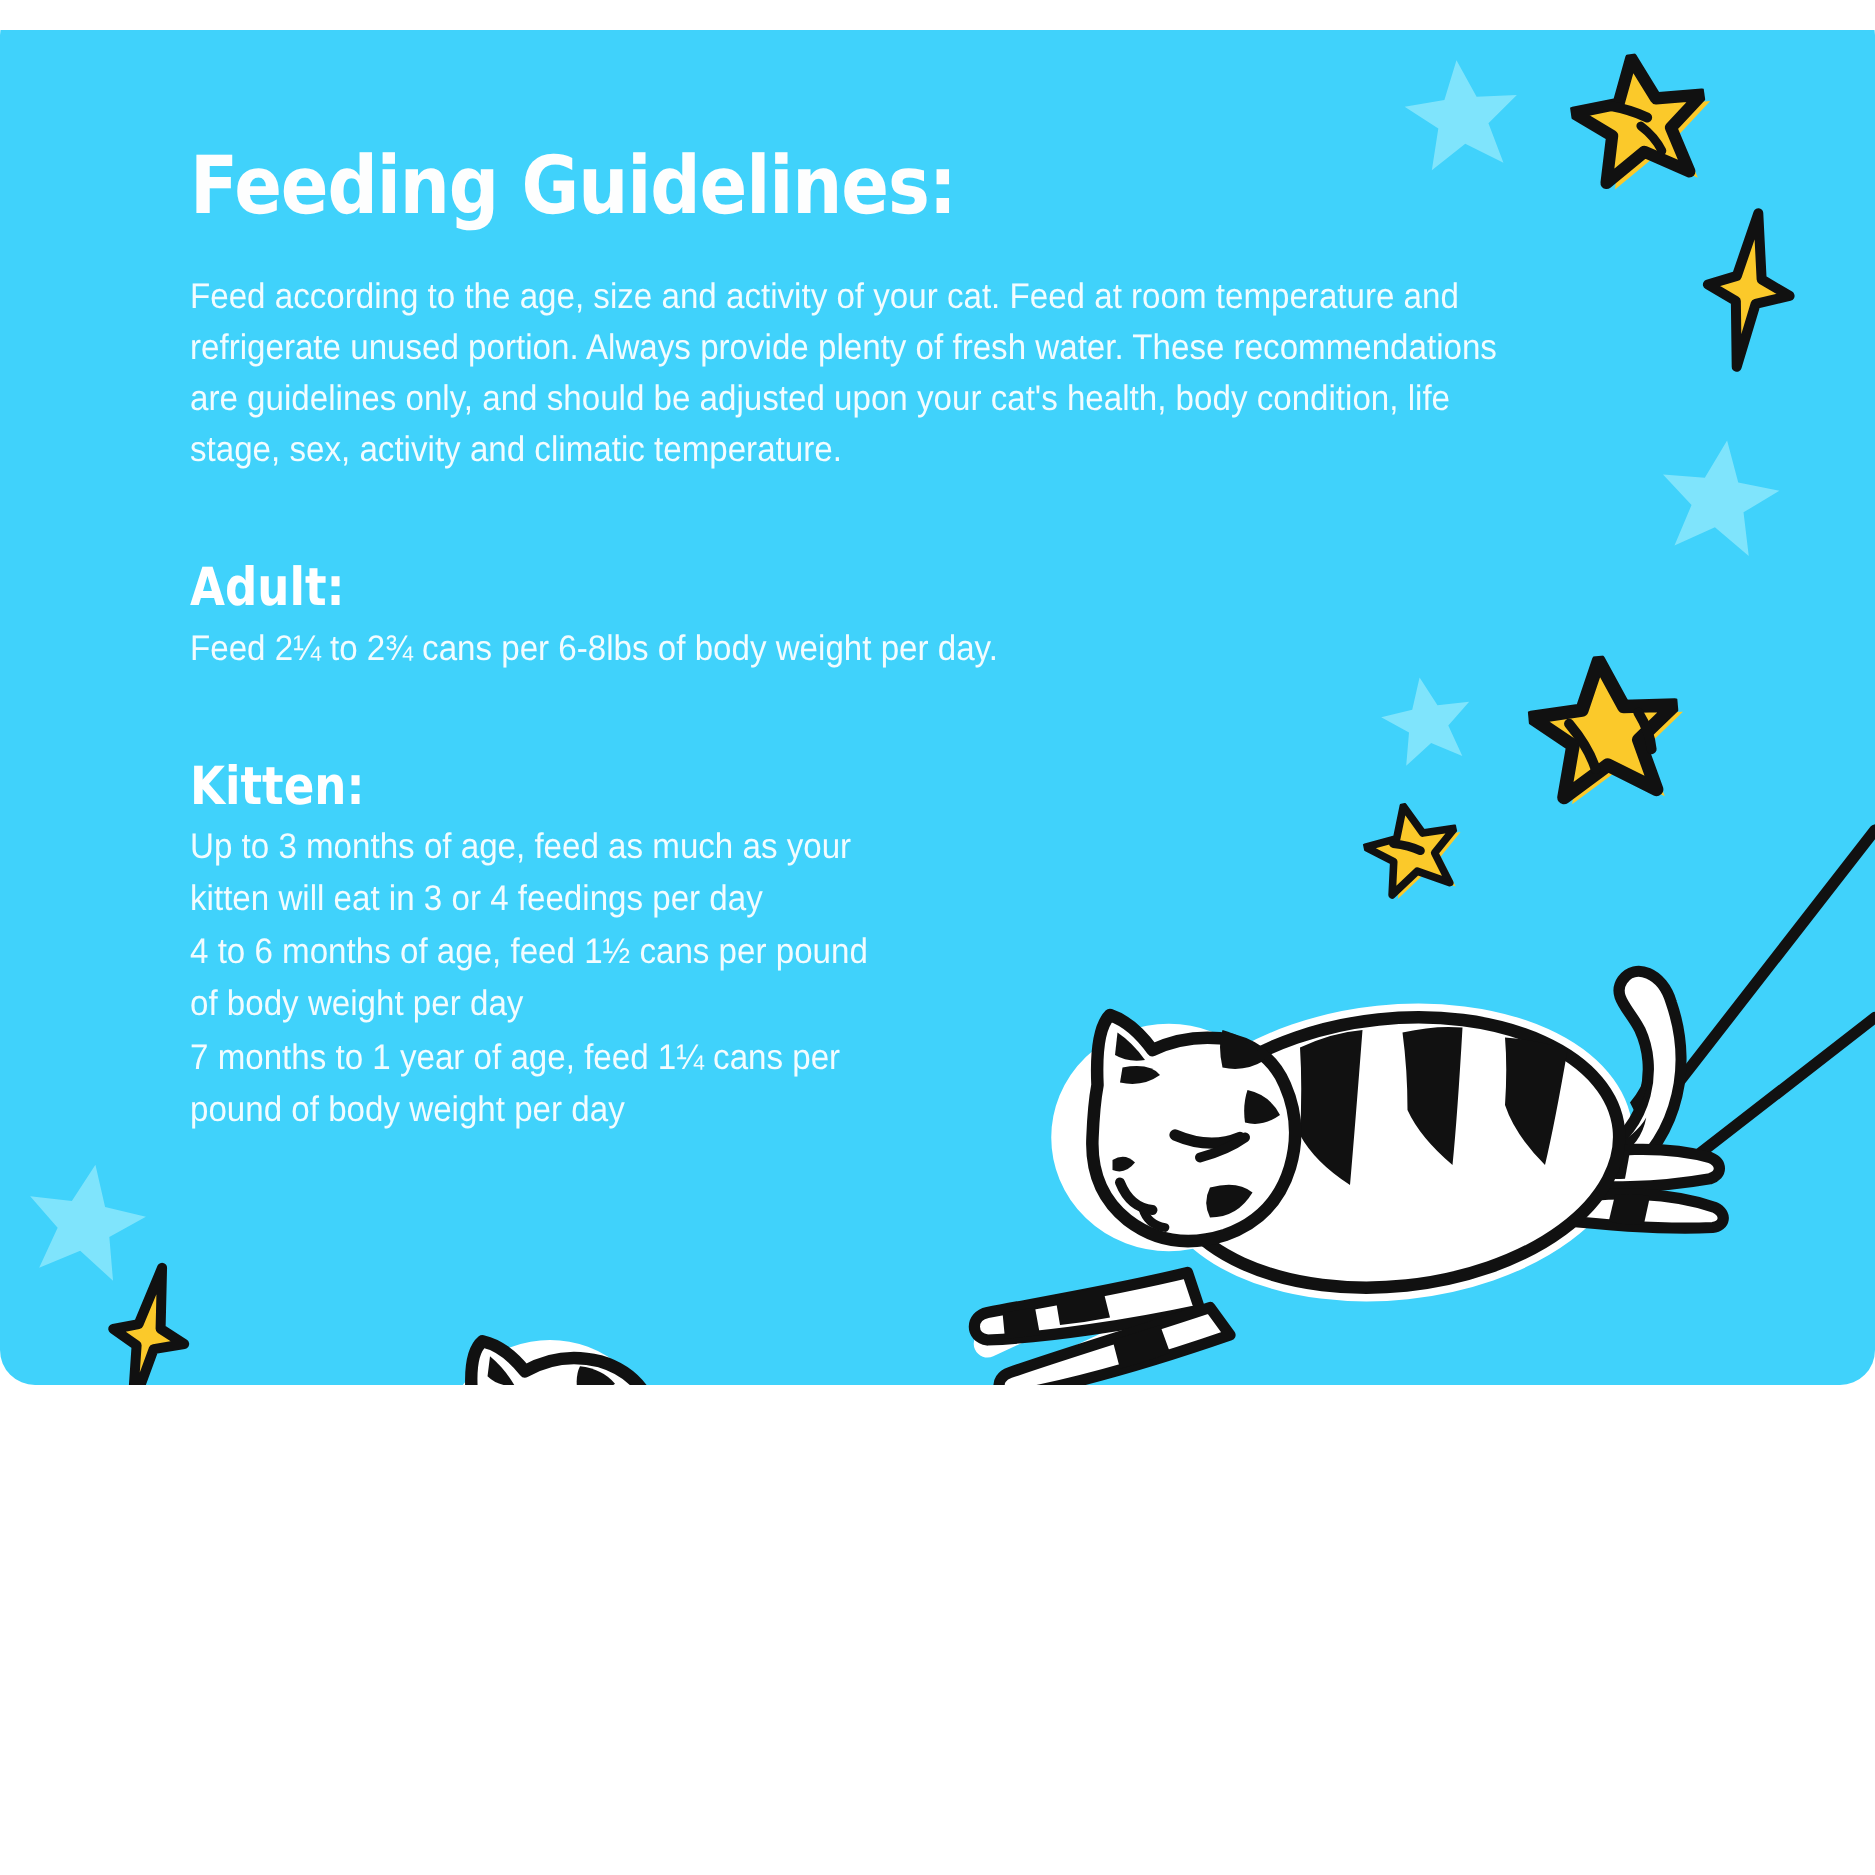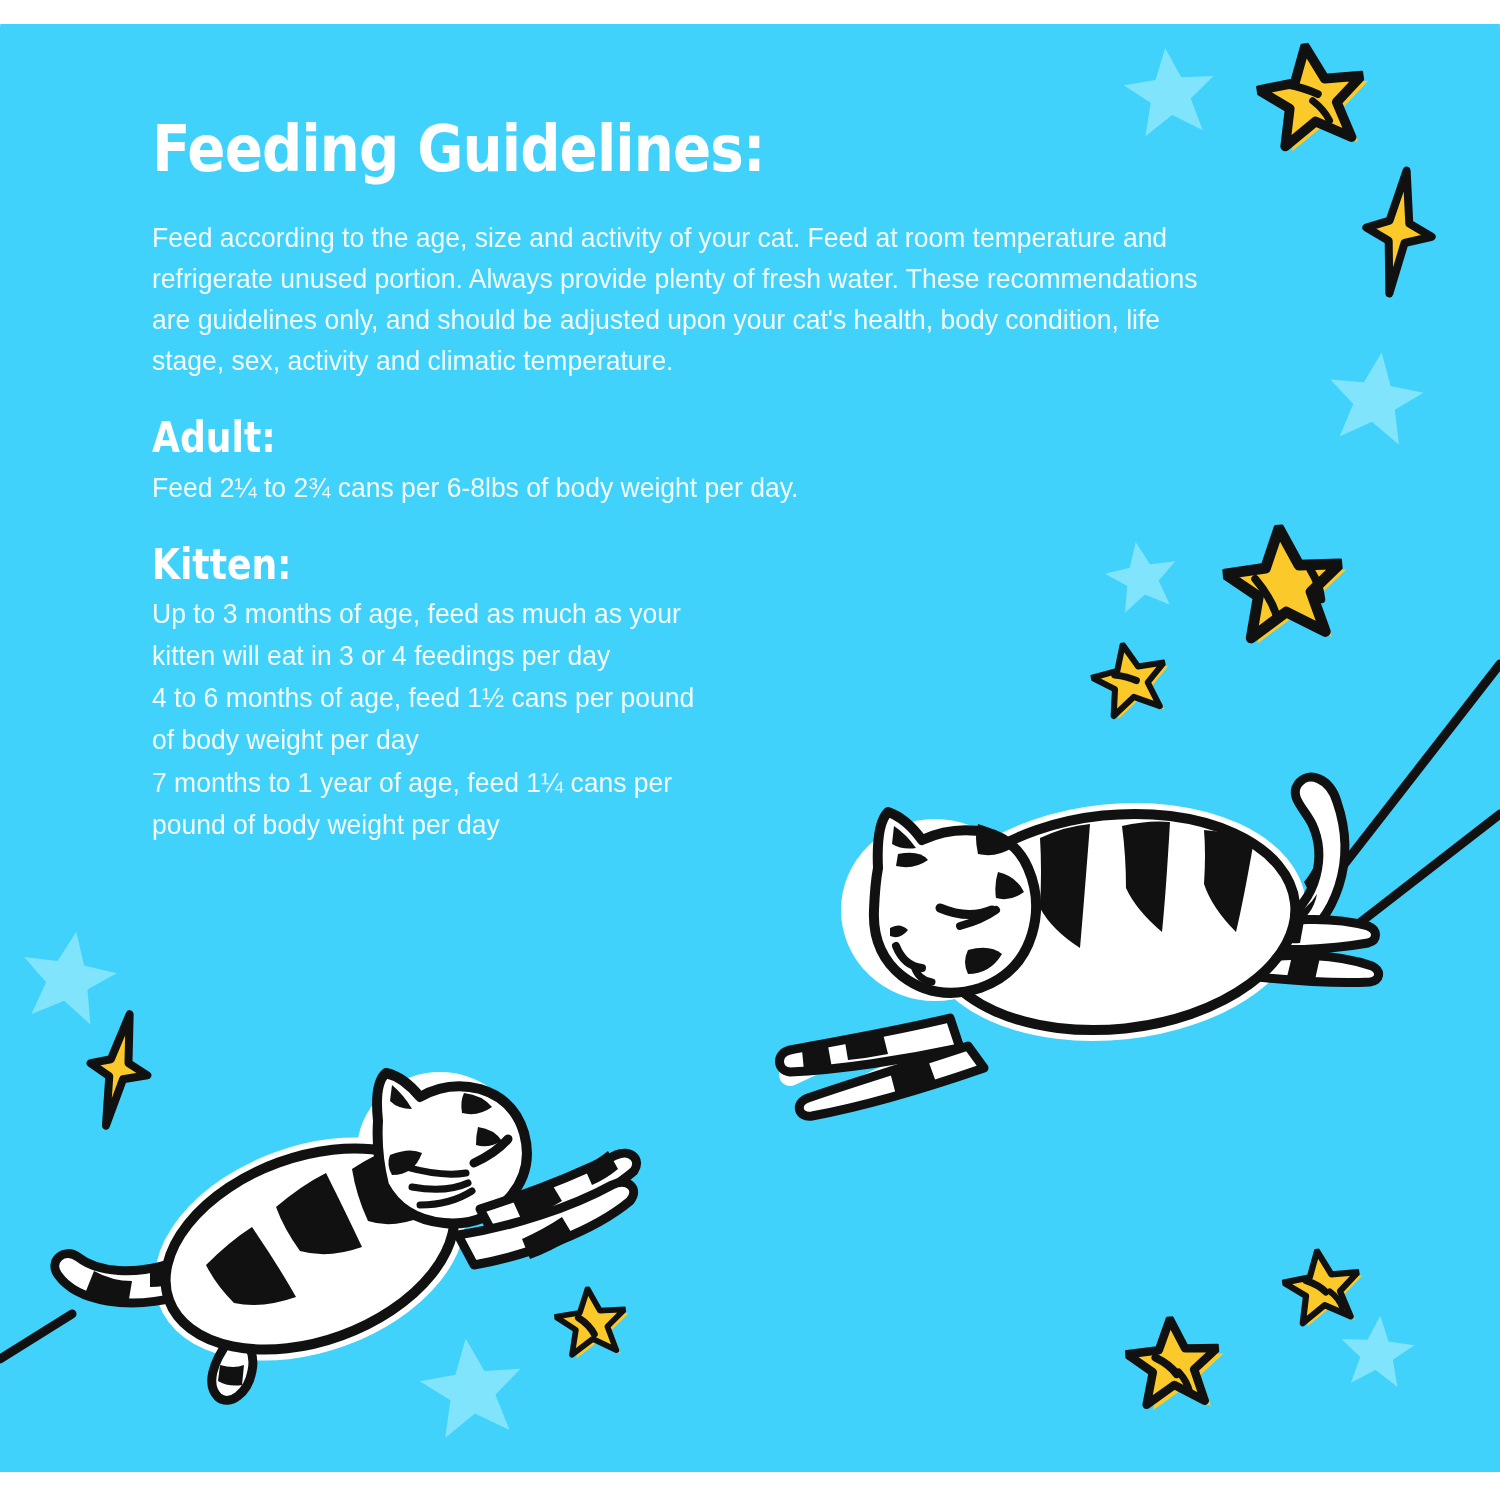--- a/index.html
+++ b/index.html
@@ -1,35 +1,35 @@
 <!DOCTYPE html>
 <html><head>
 <meta charset="utf-8">
 <style>
   html,body{margin:0;padding:0;background:#ffffff;}
   body{width:1500px;height:1500px;overflow:hidden;font-family:"Liberation Sans",sans-serif;}
-  #poster{position:relative;width:1500px;height:1500px;background:#ffffff;overflow:hidden;border-radius:28px;}
+  #poster{position:relative;width:1500px;height:1108px;background:#ffffff;overflow:hidden;border-radius:28px;}
   #sky{position:absolute;left:0;top:24px;width:1500px;height:1448px;background:#40d2fb;overflow:hidden;}
 
   
   .textwrap{position:absolute;left:152px;top:92px;width:1160px;z-index:30;}
 
   .title{
     font-family:"DejaVu Sans",sans-serif;
     font-size:64px;font-weight:700;color:#fdfefe;
     letter-spacing:-1px;line-height:1.05;margin:0 0 34px 0;
     transform:scaleX(0.88);transform-origin:left center;
   }
   .para{
     font-family:"Liberation Sans",sans-serif;
     font-size:28.5px;line-height:1.44;color:#f2fcff;
     margin:0;font-weight:400;width:1140px;
     transform:scaleX(0.93);transform-origin:left top;
   }
-  .sect{margin-top:34px;}
+  .sect{margin-top:66px;}
   .sect-h{
     font-family:"DejaVu Sans",sans-serif;
     font-size:42px;font-weight:700;color:#ffffff;
     margin:0 0 4px 0;line-height:1.1;
     transform:scaleX(0.86);transform-origin:left center;
   }
   .sect-p{
     font-family:"Liberation Sans",sans-serif;
     font-size:28.5px;line-height:1.48;color:#f2fcff;margin:0;
     transform:scaleX(0.93);transform-origin:left top;

